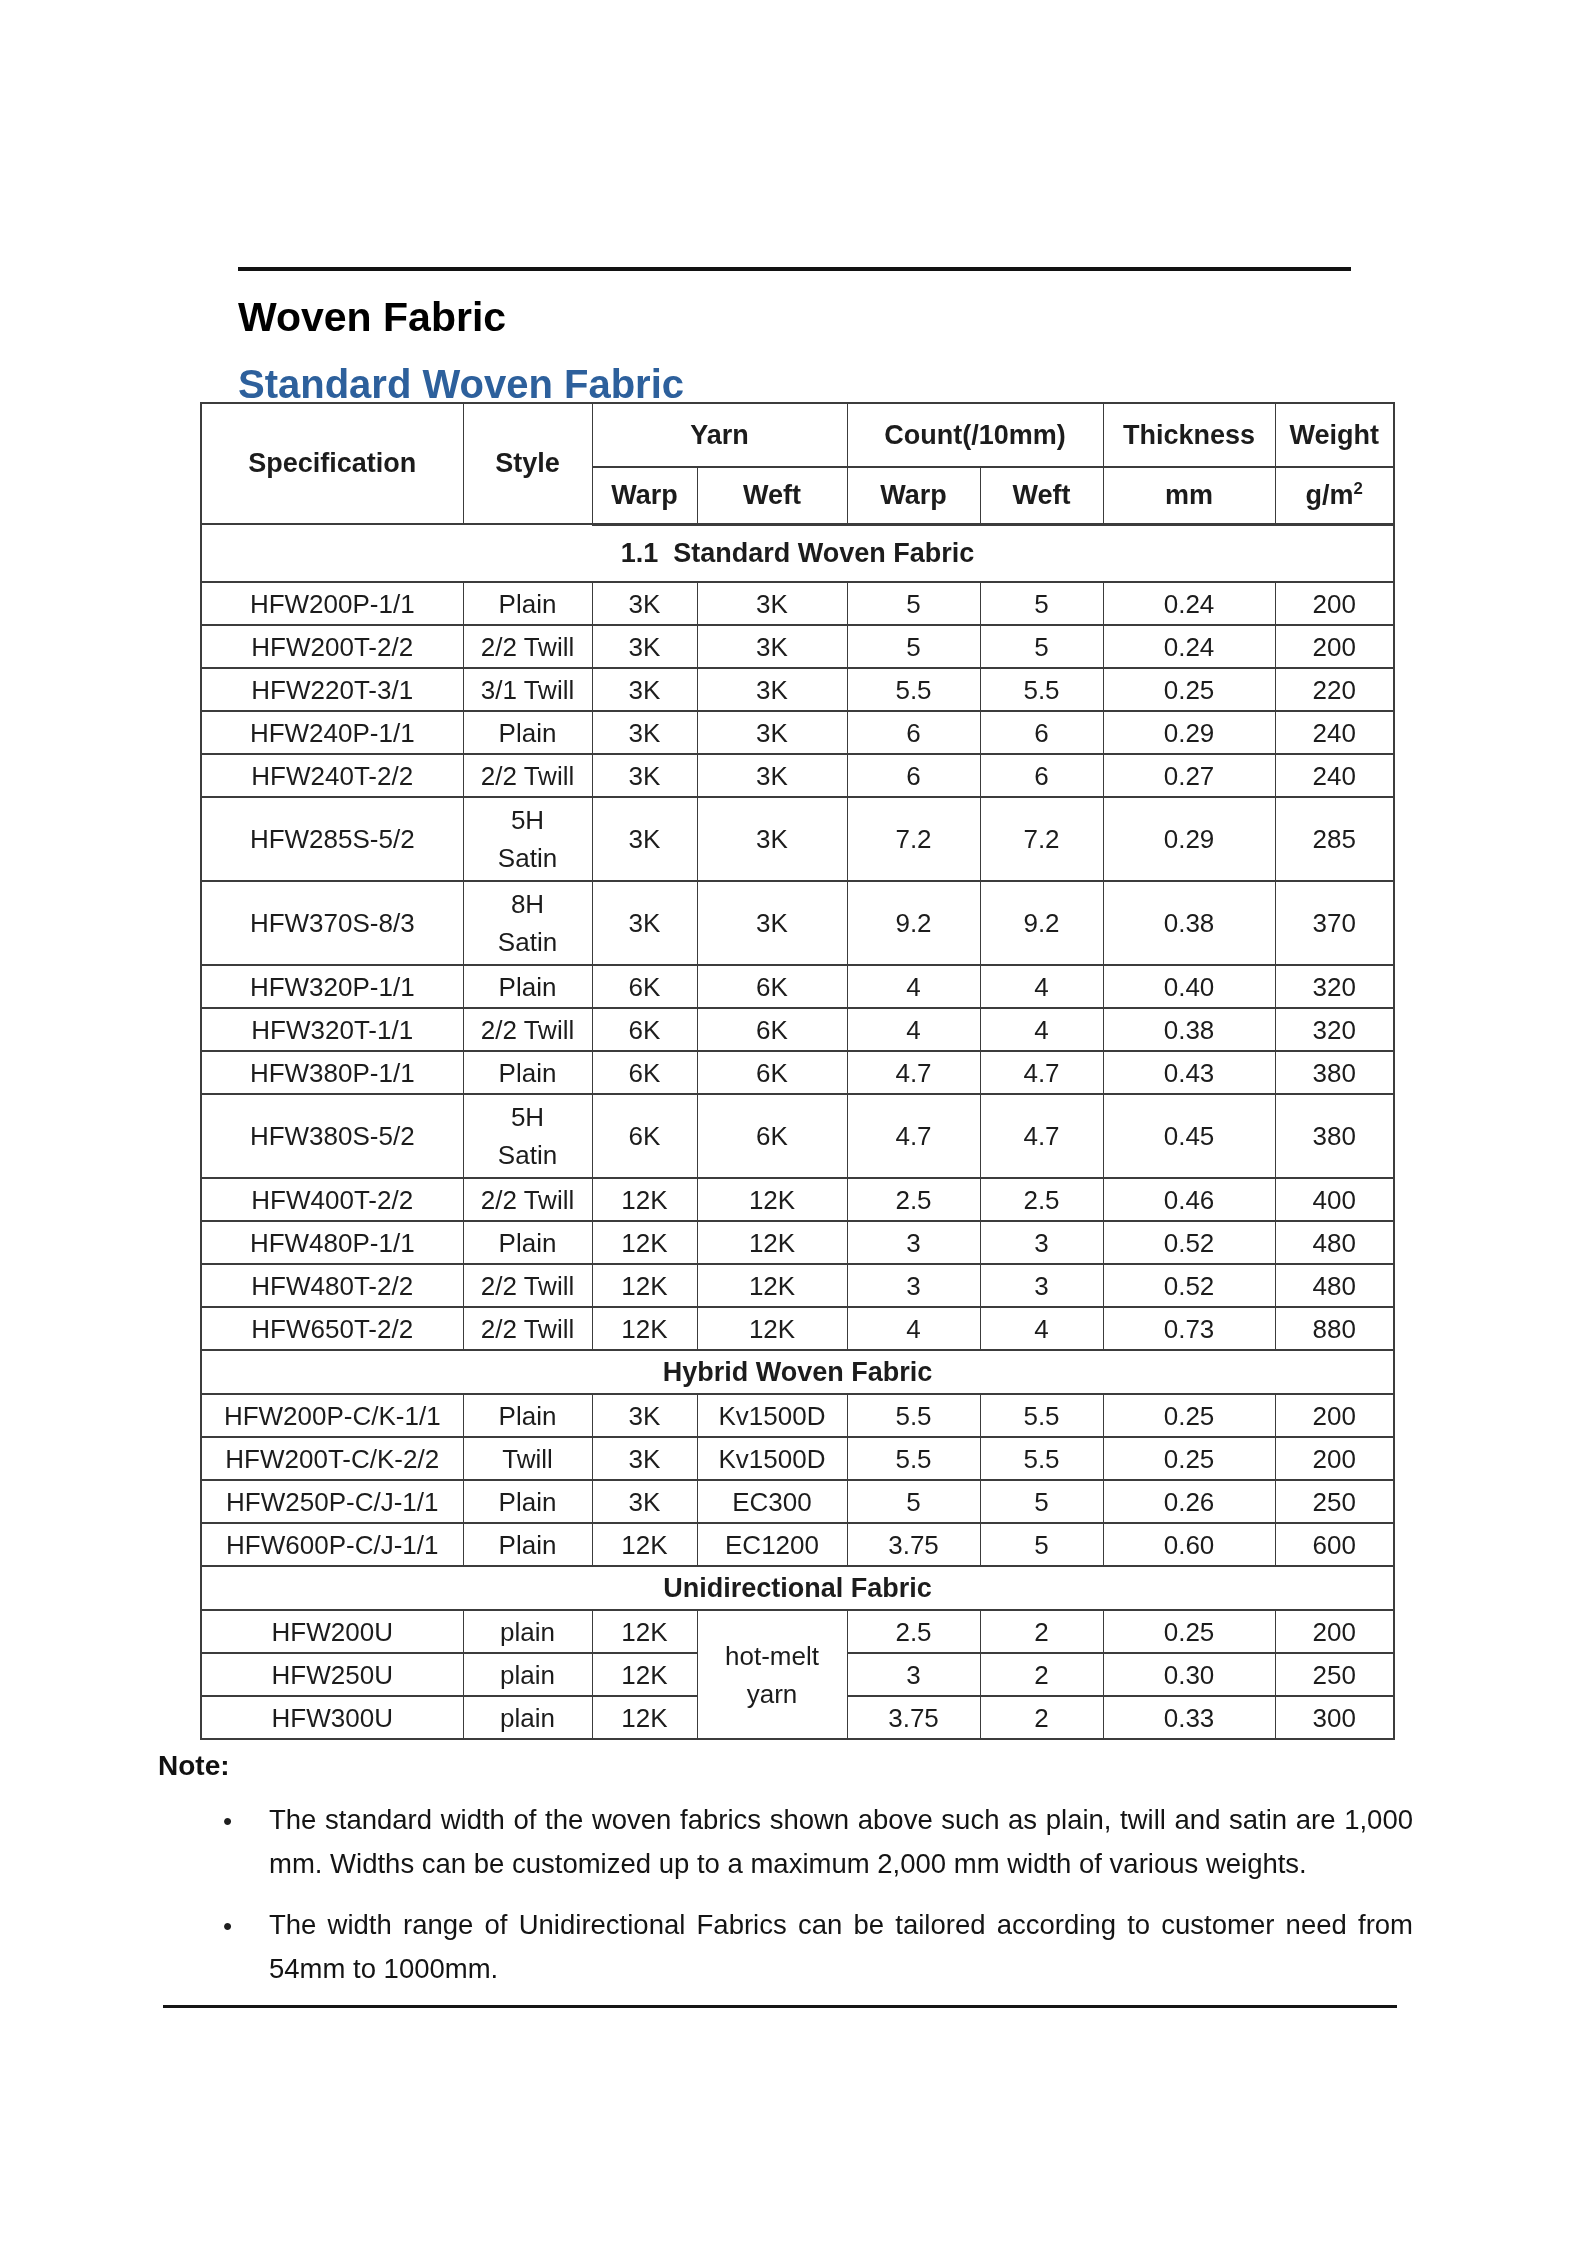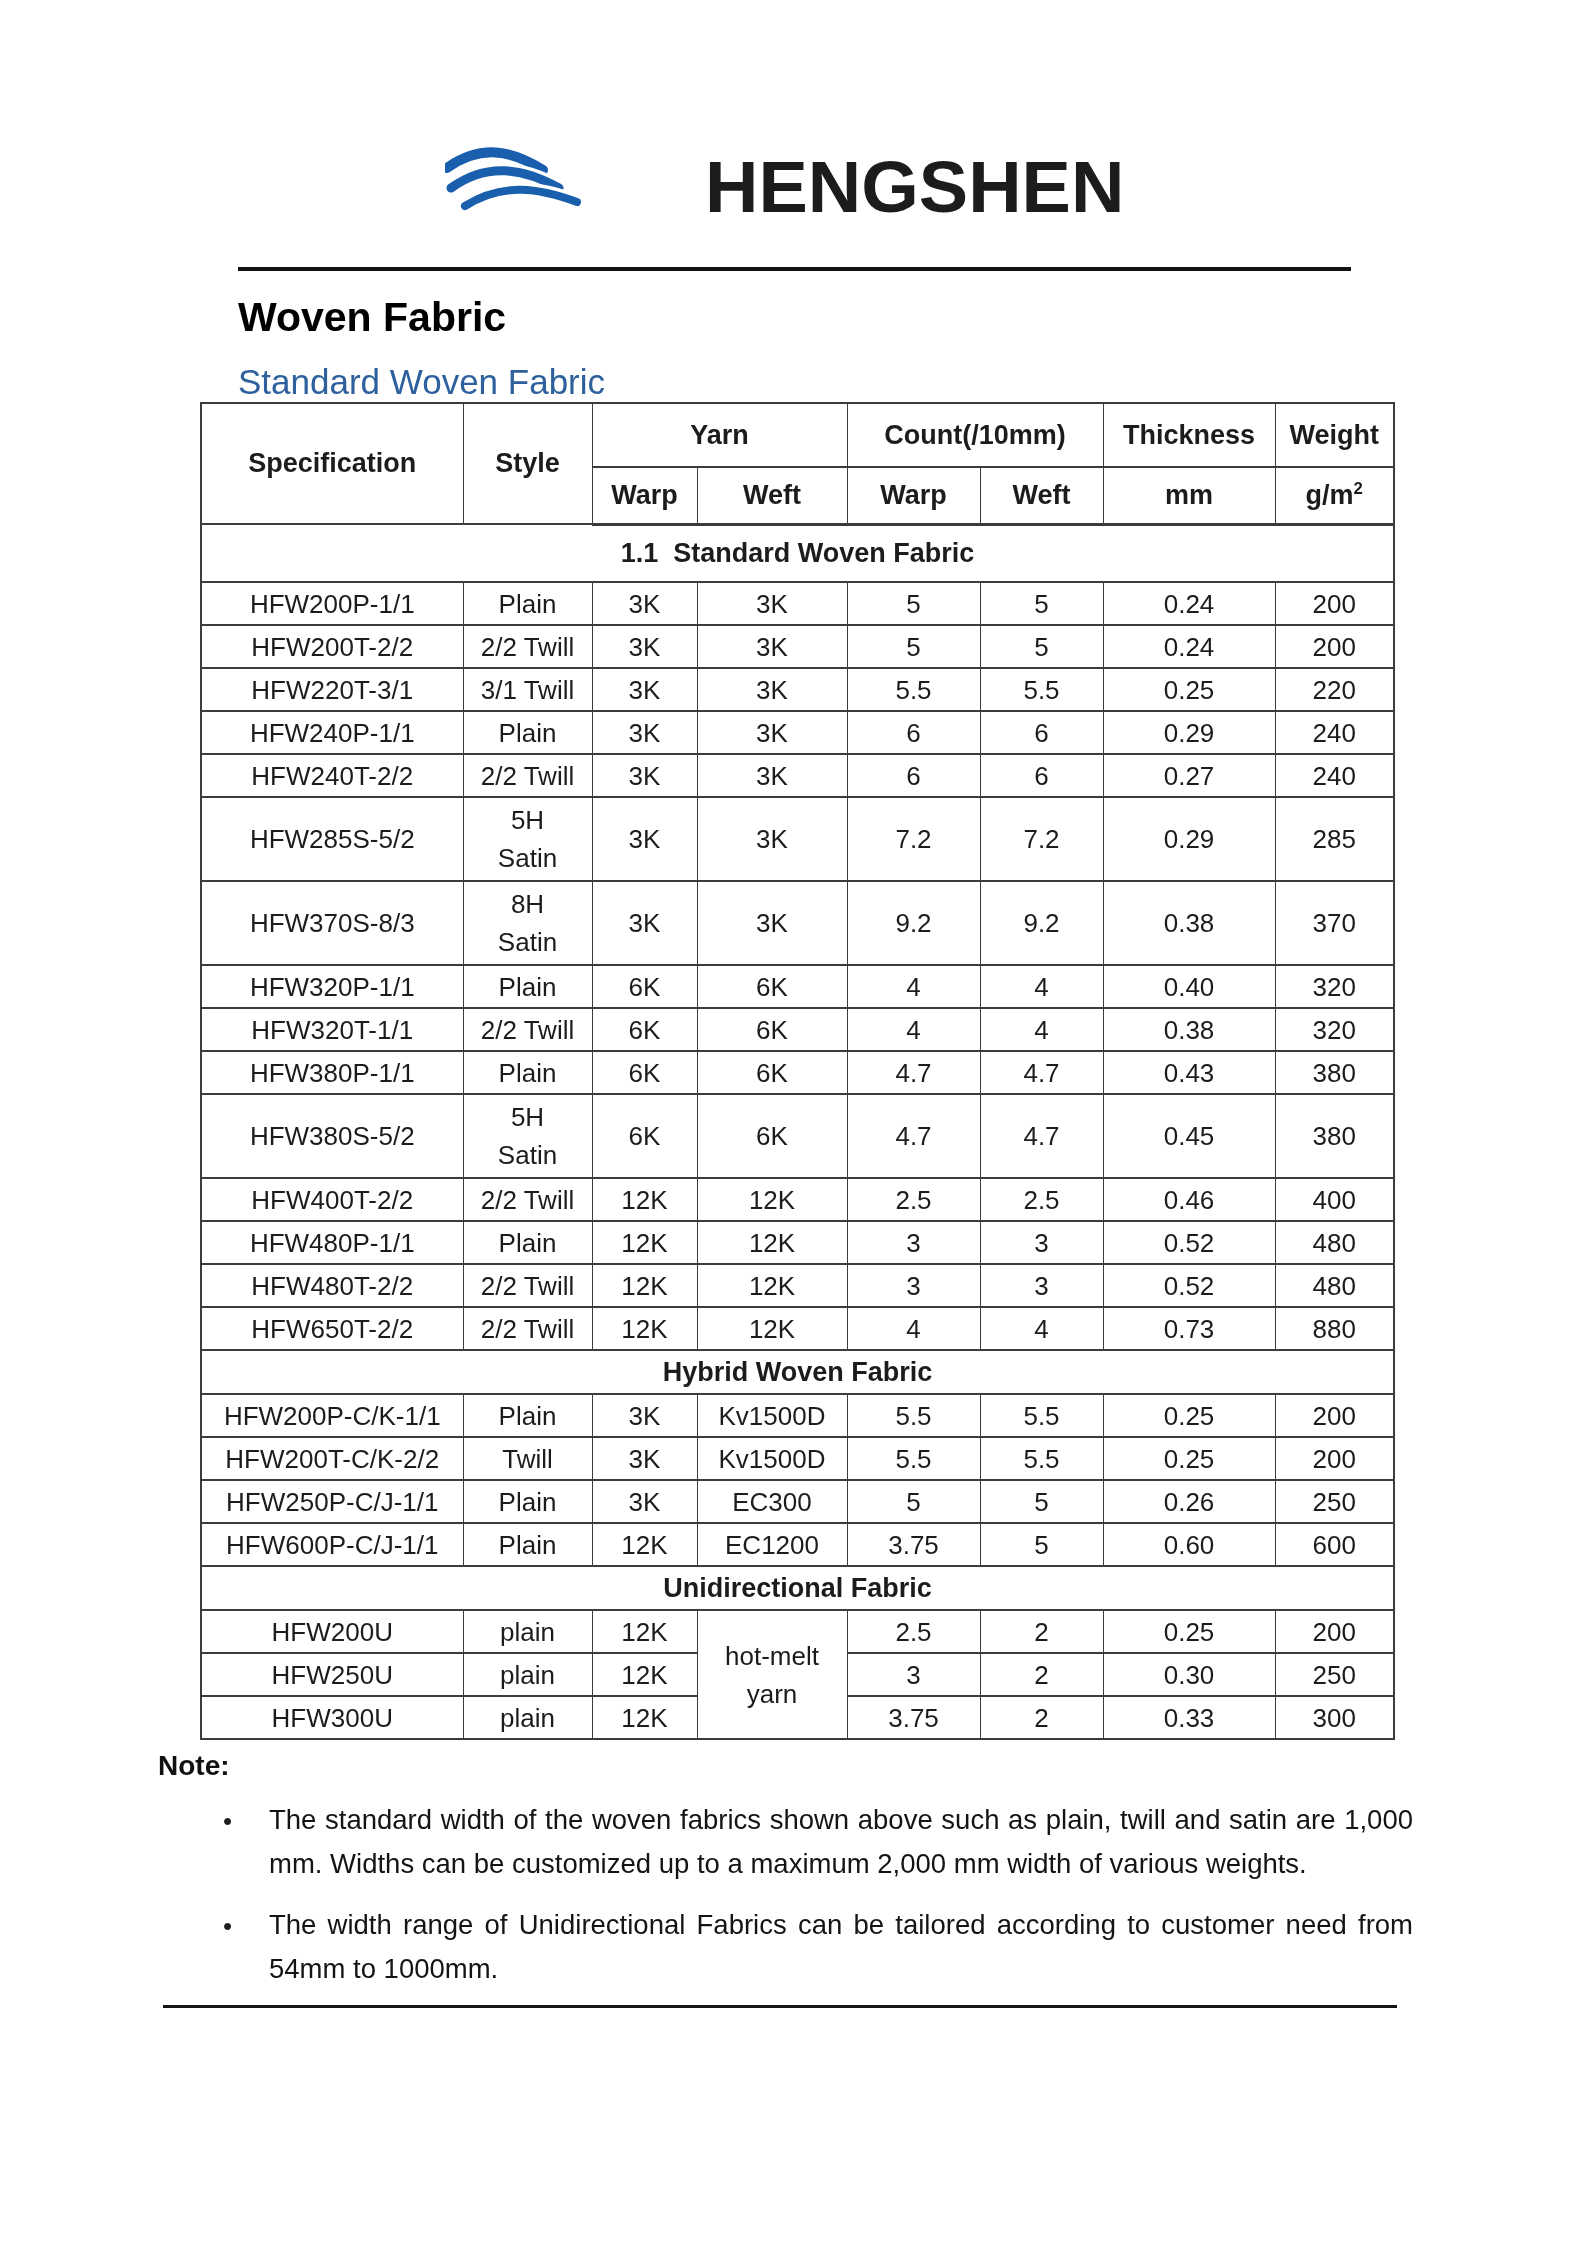--- a/index.html
+++ b/index.html
@@ -30,21 +30,21 @@
     position:absolute;left:238px;top:267px;width:1113px;height:4px;
     background:#121212;
   }
   
   .page-title{
     position:absolute;left:238px;top:294px;
     font-size:41px;font-weight:bold;color:#000000;
   }
   .page-subtitle{
     position:absolute;left:238px;top:362px;
-    font-size:35px;font-weight:normal;color:#2d609c;
+    font-size:40px;font-weight:bold;color:#2d609c;
   }
   
   .fabric-table{
     position:absolute;left:200px;top:402px;
     width:1193px;
     border-collapse:collapse;table-layout:fixed;
     font-size:26px;color:#1c1c1c;
   }
   .fabric-table th,.fabric-table td{
     border-left:1px solid #3c3c3c;border-right:1px solid #3c3c3c;
@@ -87,34 +87,20 @@
   .footer-rule{
     position:absolute;left:163px;top:2005px;width:1234px;height:3px;
     background:#151515;
   }
 </style>
 </head>
 <body>
 
 <div class="page">
 
-  <div class="logo">
-    <svg width="250" height="150" viewBox="0 0 250 150">
-      <text x="52" y="124" font-size="134" fill="#1a5fae" class="hs-text"></text>
-      <g fill="none" stroke-linecap="round">
-        <path d="M2,72 C36,48 66,54 98,74" stroke="#ffffff" stroke-width="17"></path>
-        <path d="M2,72 C36,48 66,54 98,74" stroke="#1a5fae" stroke-width="10"></path>
-        <path d="M6,92 C42,66 78,72 114,92" stroke="#ffffff" stroke-width="16"></path>
-        <path d="M6,92 C42,66 78,72 114,92" stroke="#1a5fae" stroke-width="9"></path>
-        <path d="M20,110 C58,86 94,92 132,106" stroke="#ffffff" stroke-width="15"></path>
-        <path d="M20,110 C58,86 94,92 132,106" stroke="#1a5fae" stroke-width="8"></path>
-      </g>
-    </svg>
-    <div class="brand-name">HENGSHEN</div>
-  </div>
 
   <div class="header-rule"></div>
 
   <div class="page-title">Woven Fabric</div>
   <div class="page-subtitle">Standard Woven Fabric</div>
 
   <table class="fabric-table">
     <colgroup>
       <col style="width:262px">
         <col style="width:129px">

